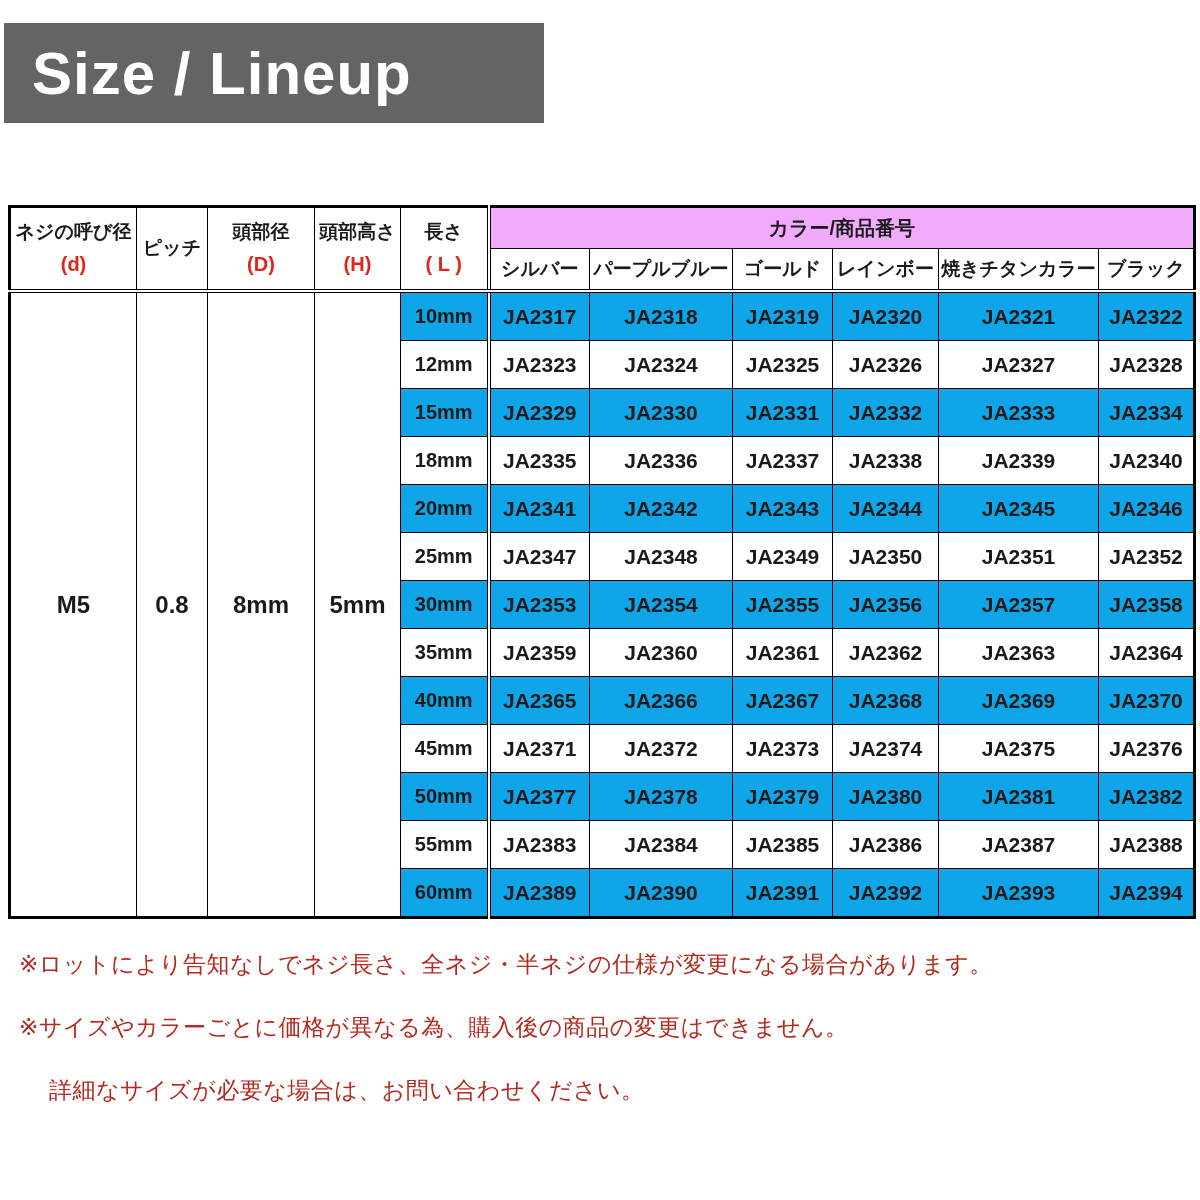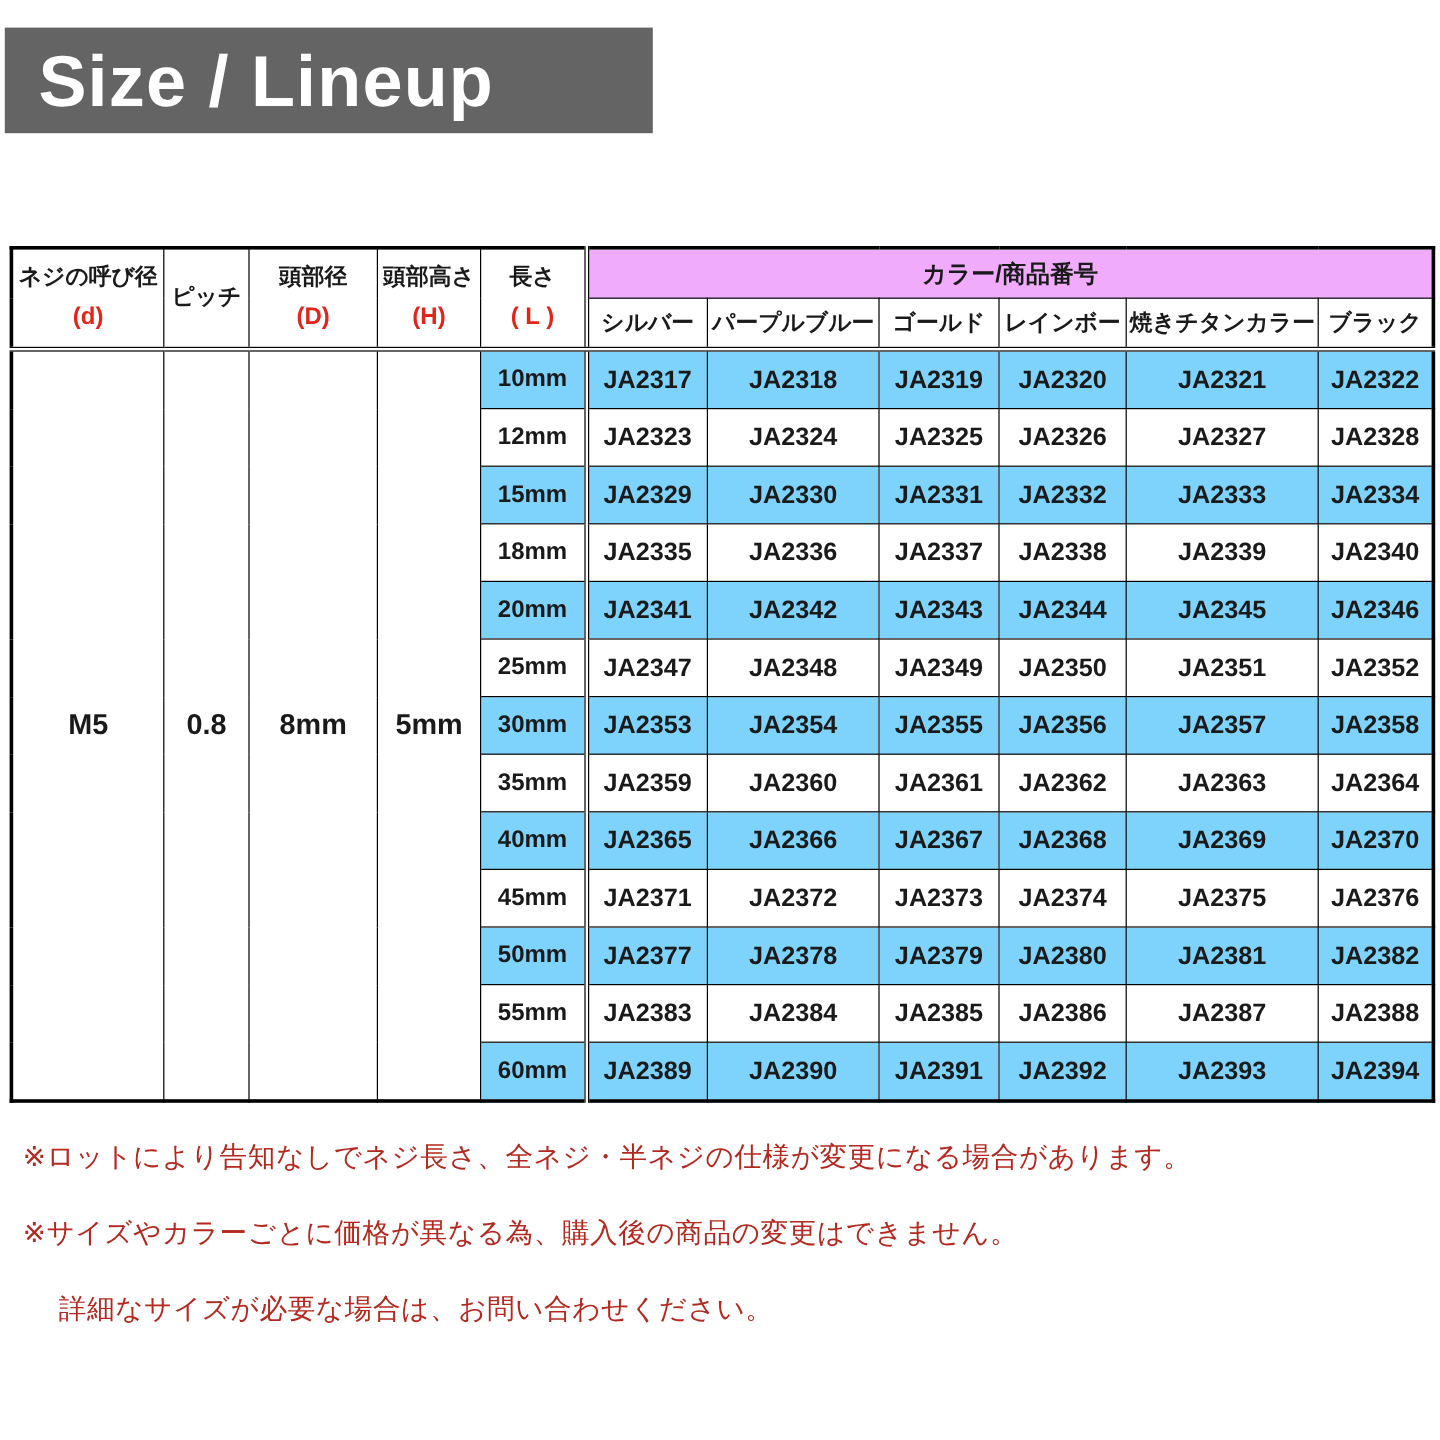--- a/index.html
+++ b/index.html
@@ -3,21 +3,21 @@
 <meta charset="utf-8">
 <style>
   html, body { margin:0; padding:0; }
   body {
     width:1200px; height:1200px; background:#ffffff; position:relative;
     font-family:"Liberation Sans","DejaVu Sans",sans-serif;
   }
 
   
   .banner {
-    position:absolute; left:4px; top:23px; width:540px; height:88px;
+    position:absolute; left:4px; top:23px; width:540px; height:100px;
     background:#646464; color:#ffffff;
     display:flex; align-items:center; box-sizing:border-box; padding-left:28px;
     font-size:60px; font-weight:bold; letter-spacing:1px;
   }
 
   
   .table-wrap { position:absolute; left:8px; top:205px; }
   table { border-collapse:collapse; table-layout:fixed; border:3px solid #000; }
   th, td {
     border:1px solid #000; text-align:center; vertical-align:middle;
@@ -27,21 +27,21 @@
   .spec-header { height:80px; font-size:19px; border-bottom:4px double #000; }
   .spec-header .h-label { line-height:1.2; }
   .spec-header .h-sub { color:#e2251b; font-size:20px; margin-top:9px; font-weight:bold; }
   .spec-header .h-sub:empty { display:none; }
   .group-header { background:#f0abfc; font-size:20px; height:40px; }
   .color-name { font-size:19px; height:40px; border-bottom:4px double #000;font-family:Liberation Mono, monospace; }
   .dbl-left { border-left:4px double #000; }
   tbody td { font-weight:bold; font-size:21px; height:47px; background:#ffffff; }
   td.spec-cell { font-size:24px; }
   td.len-cell { font-size:20px; }
-  tr.shaded td.len-cell, tr.shaded td.code-cell { background:#7dd3fc; }
+  tr.shaded td.len-cell, tr.shaded td.code-cell { background:#0ea5e9; }
 
   
   .notes { position:absolute; left:19px; top:916px; width:1170px; }
   .note-line { font-size:23px; line-height:30px; margin-bottom:6px; color:#3c3c3c; letter-spacing:0.5px; }
   .note-line.red { color:#b3291f;margin-top:33px; }
   .note-line.indent { padding-left:30px; }
 </style>
 </head>
 <body>
 

